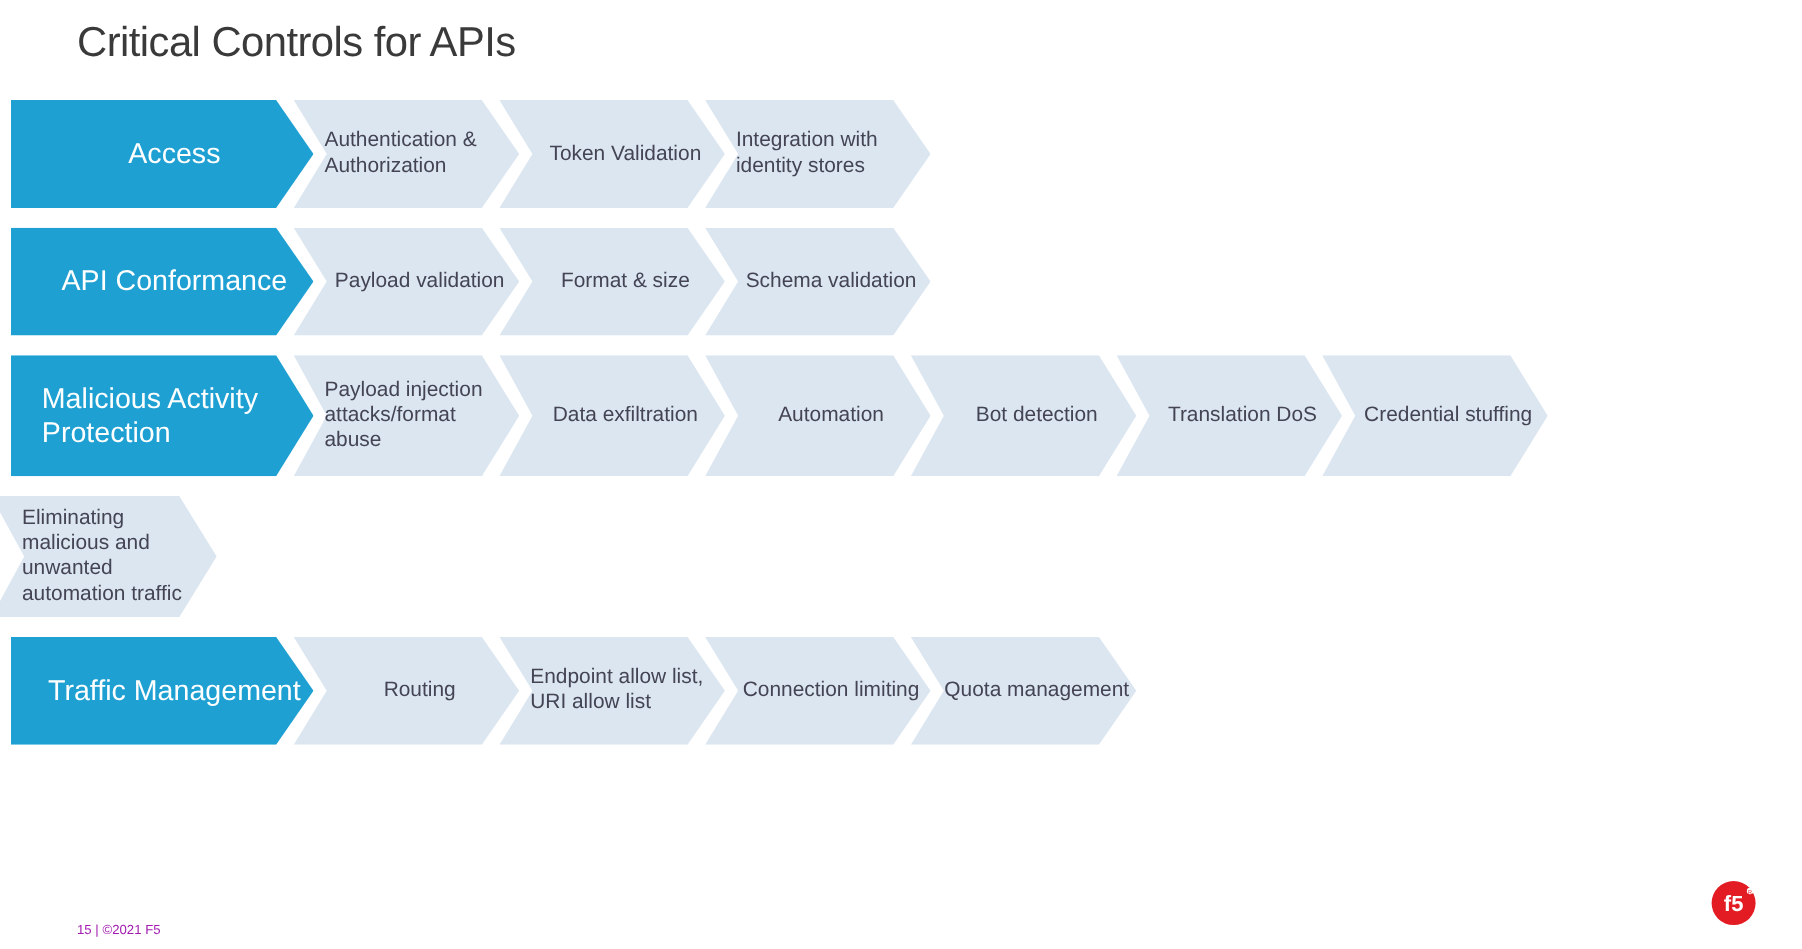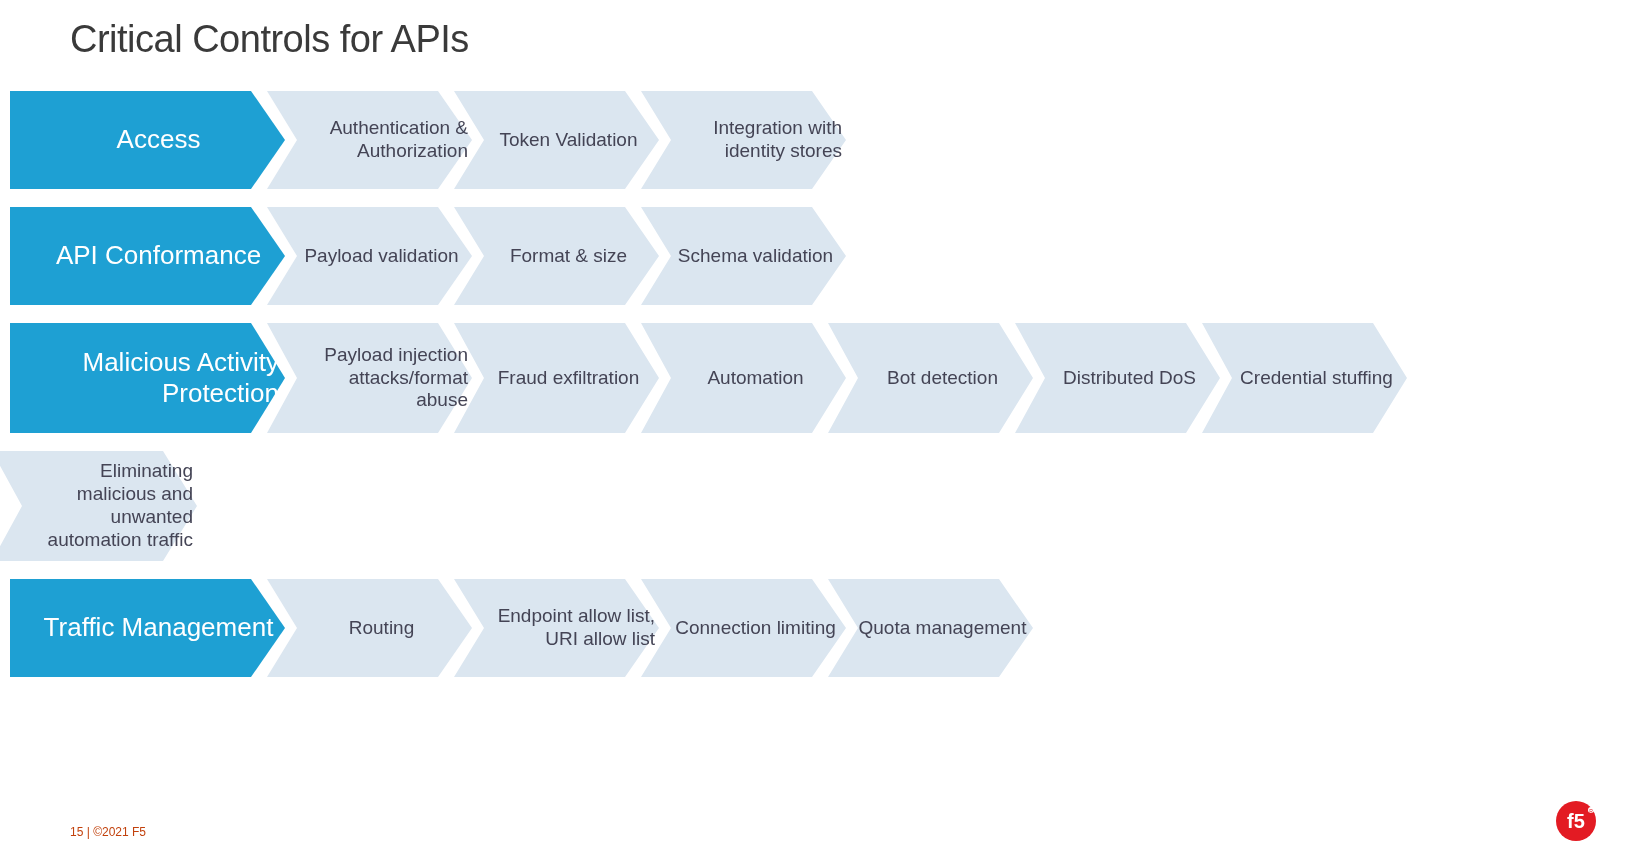--- a/index.html
+++ b/index.html
@@ -26,21 +26,21 @@
     align-items: stretch;
     margin-bottom: 18px;
     height: 98px;
   }
   .row.tall { height: 110px; }
   .chevron {
     position: relative;
     display: flex;
     align-items: center;
     justify-content: center;
-    text-align: right;
+    text-align: left;
     flex-shrink: 0;
   }
   .chevron .label {
     position: relative;
     z-index: 2;
     padding: 0 10px 0 28px;
     line-height: 1.2;
     font-size: 20px;
   }
   .chevron svg {
@@ -58,23 +58,23 @@
   }
   .item { width: 205px; margin-left: -18px; }
   .item .label {
     color: #445;
     font-size: 19px;
     padding-right: 4px;
   }
   .footer {
     position: absolute;
     left: 70px;
-    bottom: 24px;
+    bottom: 11px;
     font-size: 12px;
-    color: #c2410c;
+    color: #a21caf;
   }
   .logo {
     position: absolute;
     right: 40px;
     bottom: 20px;
     width: 44px;
     height: 44px;
   }
 </style>
 </head>
@@ -145,39 +145,39 @@
       <div class="chevron item">
         <svg viewBox="0 0 205 110" preserveAspectRatio="none">
     <polygon points="0,0 171,0 205,55 171,110 0,110 30,55" fill="#dbe6f0"></polygon>
   </svg>
         <div class="label">Payload injection attacks/format abuse</div>
       </div>
       <div class="chevron item">
         <svg viewBox="0 0 205 110" preserveAspectRatio="none">
     <polygon points="0,0 171,0 205,55 171,110 0,110 30,55" fill="#dbe6f0"></polygon>
   </svg>
-        <div class="label">Fraud exfiltration</div>
+        <div class="label">Data exfiltration</div>
       </div>
       <div class="chevron item">
         <svg viewBox="0 0 205 110" preserveAspectRatio="none">
     <polygon points="0,0 171,0 205,55 171,110 0,110 30,55" fill="#dbe6f0"></polygon>
   </svg>
         <div class="label">Automation</div>
       </div>
       <div class="chevron item">
         <svg viewBox="0 0 205 110" preserveAspectRatio="none">
     <polygon points="0,0 171,0 205,55 171,110 0,110 30,55" fill="#dbe6f0"></polygon>
   </svg>
         <div class="label">Bot detection</div>
       </div>
       <div class="chevron item">
         <svg viewBox="0 0 205 110" preserveAspectRatio="none">
     <polygon points="0,0 171,0 205,55 171,110 0,110 30,55" fill="#dbe6f0"></polygon>
   </svg>
-        <div class="label">Distributed DoS</div>
+        <div class="label">Translation DoS</div>
       </div>
       <div class="chevron item">
         <svg viewBox="0 0 205 110" preserveAspectRatio="none">
     <polygon points="0,0 171,0 205,55 171,110 0,110 30,55" fill="#dbe6f0"></polygon>
   </svg>
         <div class="label">Credential stuffing</div>
       </div>
     </div>
     <div class="row tall">
       <div class="chevron item">

